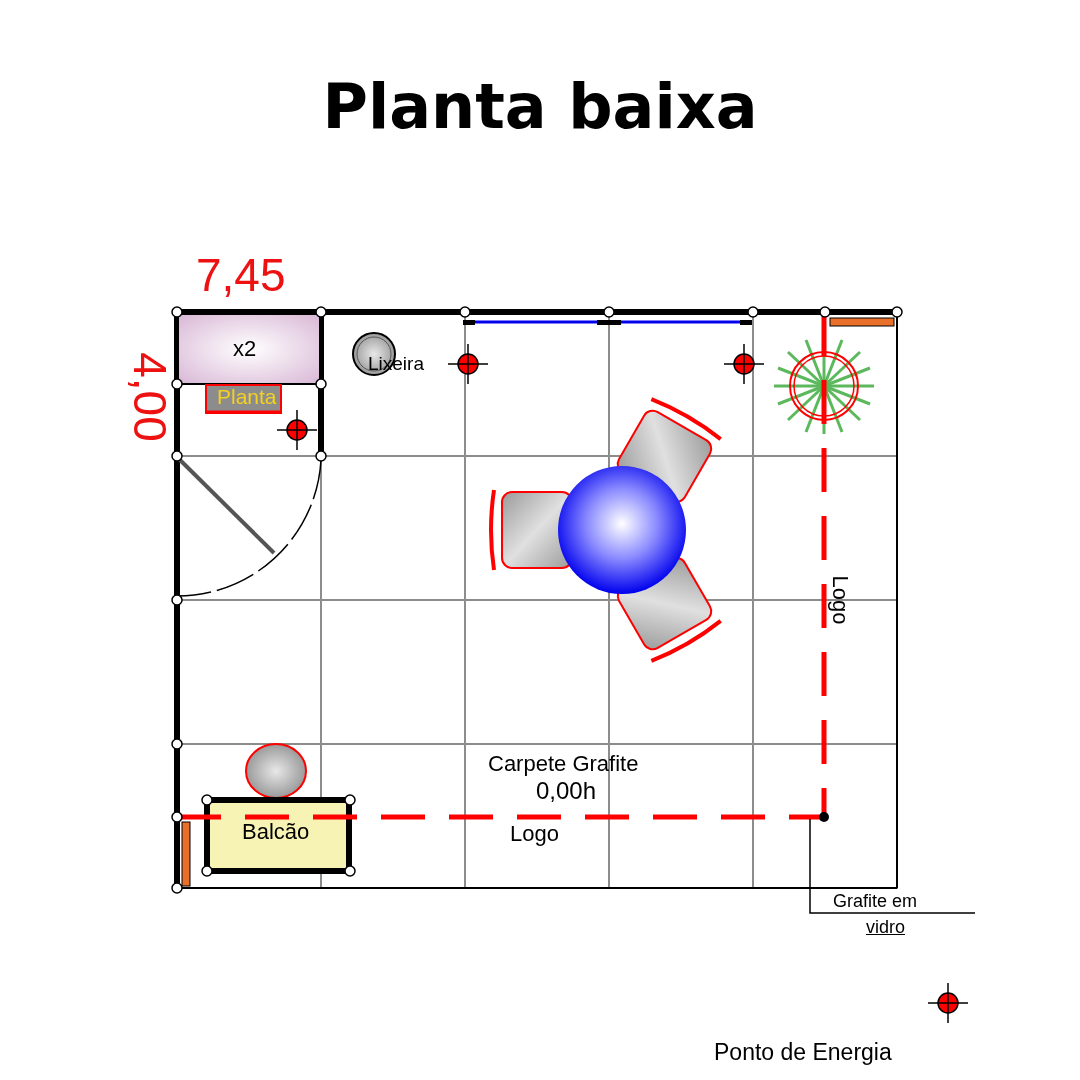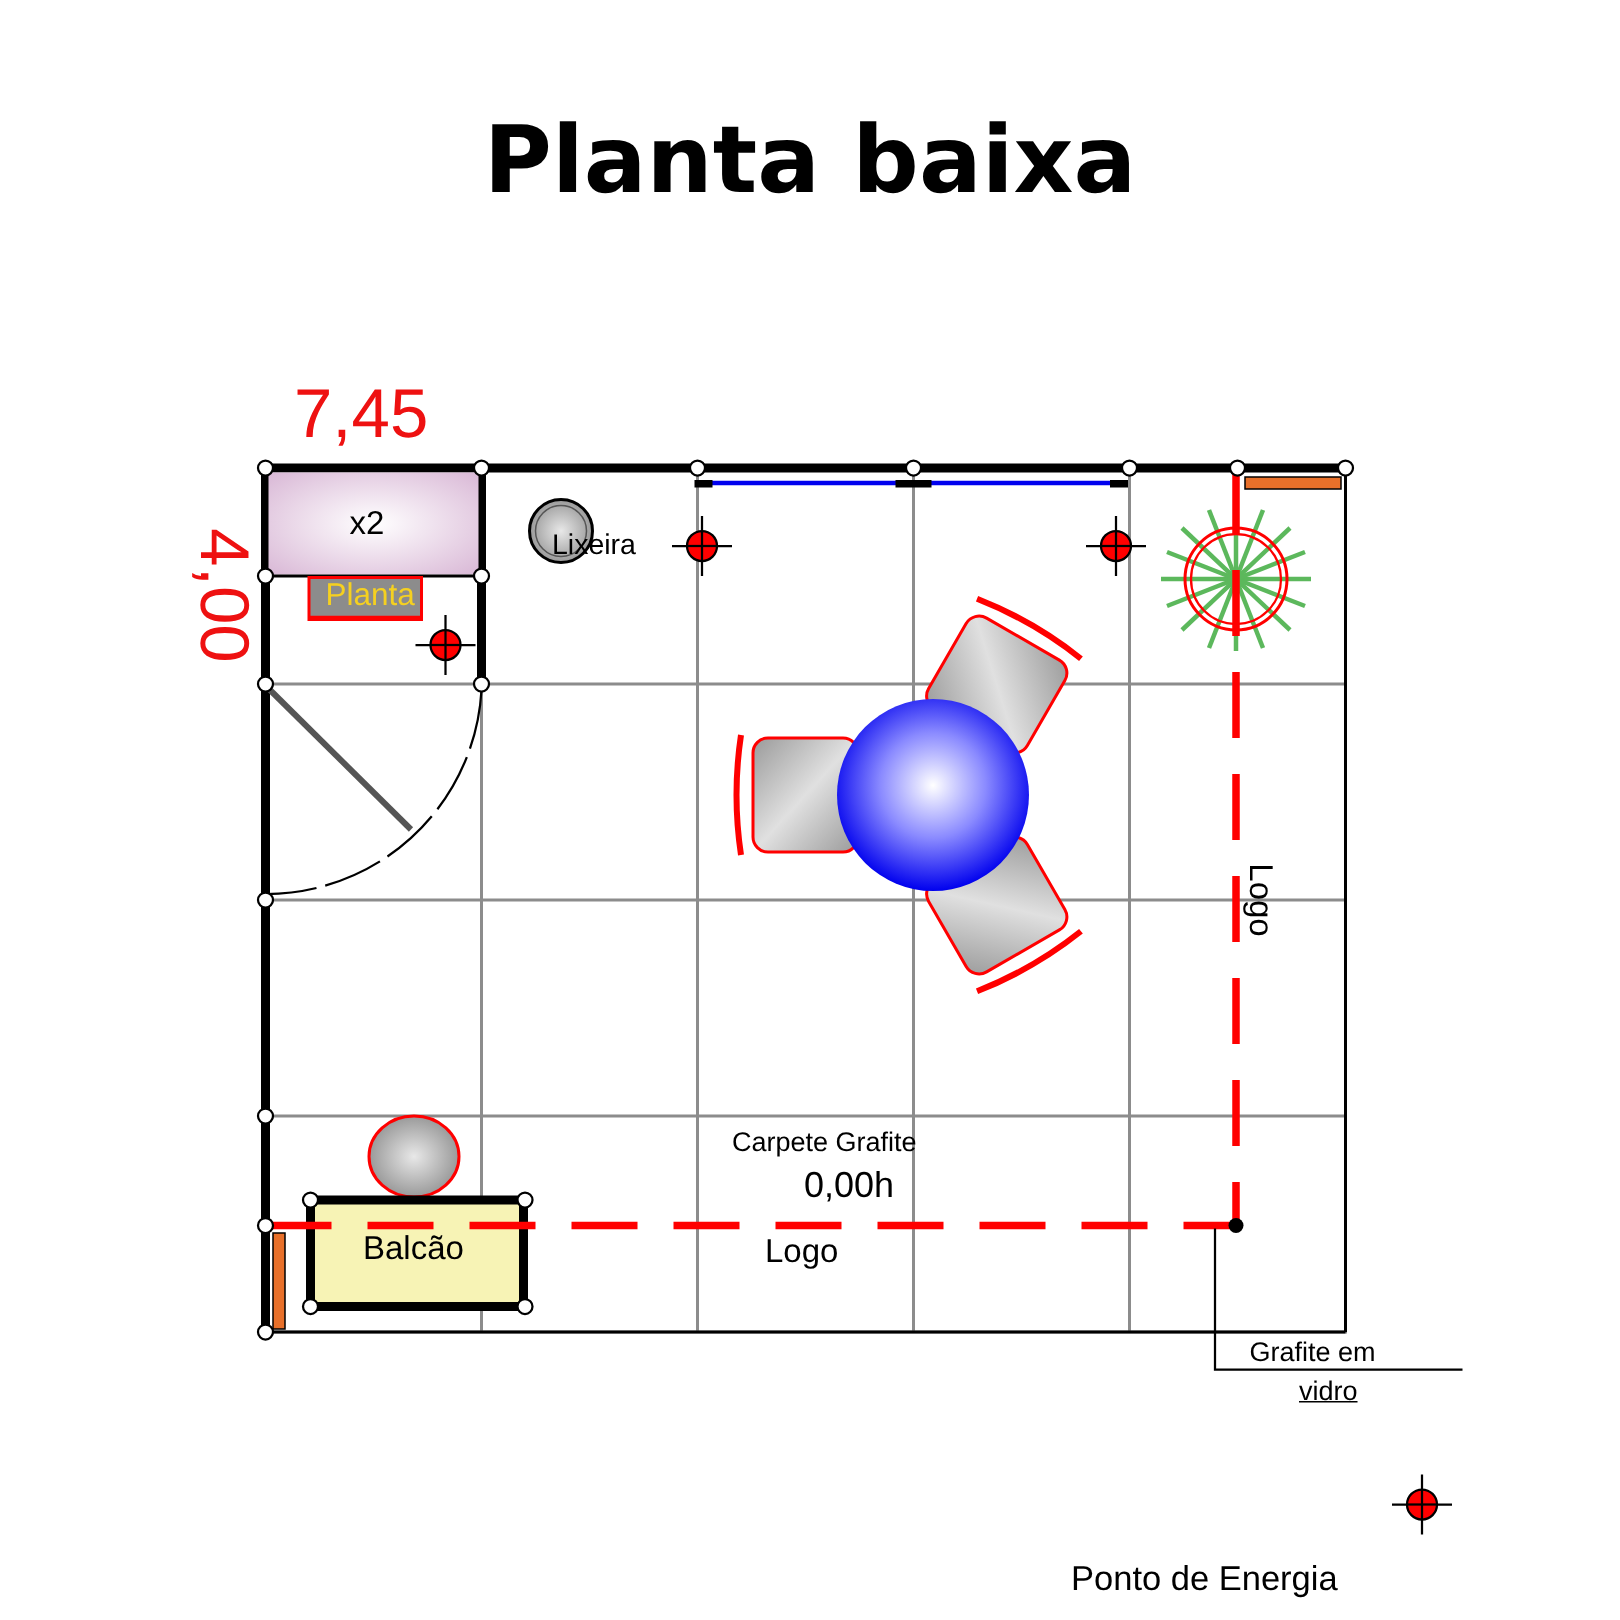--- a/index.html
+++ b/index.html
@@ -149,19 +149,19 @@
   <use href="#outlet" x="297" y="430"></use>
   <use href="#outlet" x="468" y="364"></use>
   <use href="#outlet" x="744" y="364"></use>
   <use href="#outlet" x="948" y="1003"></use>
 </svg>
 
 <div class="lbl" style="left:233px;top:336px;font-size:22px;">x2</div>
 <div class="lbl" style="left:217px;top:385px;font-size:21px;color:#f5d020;">Planta</div>
 <div class="lbl" style="left:340px;top:353px;font-size:19px;margin-left:28px;">Lixeira</div>
 <div class="lbl" style="left:242px;top:819px;font-size:22px;">Balcão</div>
-<div class="lbl" style="left:488px;top:751px;font-size:18px;">Carpete Grafite</div>
+<div class="lbl" style="left:488px;top:751px;font-size:22px;">Carpete Grafite</div>
 <div class="lbl" style="left:536px;top:777px;font-size:24px;">0,00h</div>
 <div class="lbl" style="left:510px;top:821px;font-size:22px;">Logo</div>
 <div class="lbl" style="left:816px;top:587px;font-size:22px;transform:rotate(90deg);">Logo</div>
 <div class="lbl" style="left:833px;top:891px;font-size:18px;">Grafite em</div>
 <div class="lbl" style="left:866px;top:917px;font-size:18px;text-decoration:underline;">vidro</div>
 <div class="lbl" style="left:714px;top:1039px;font-size:23px;">Ponto de Energia</div>
 
 </body></html>

